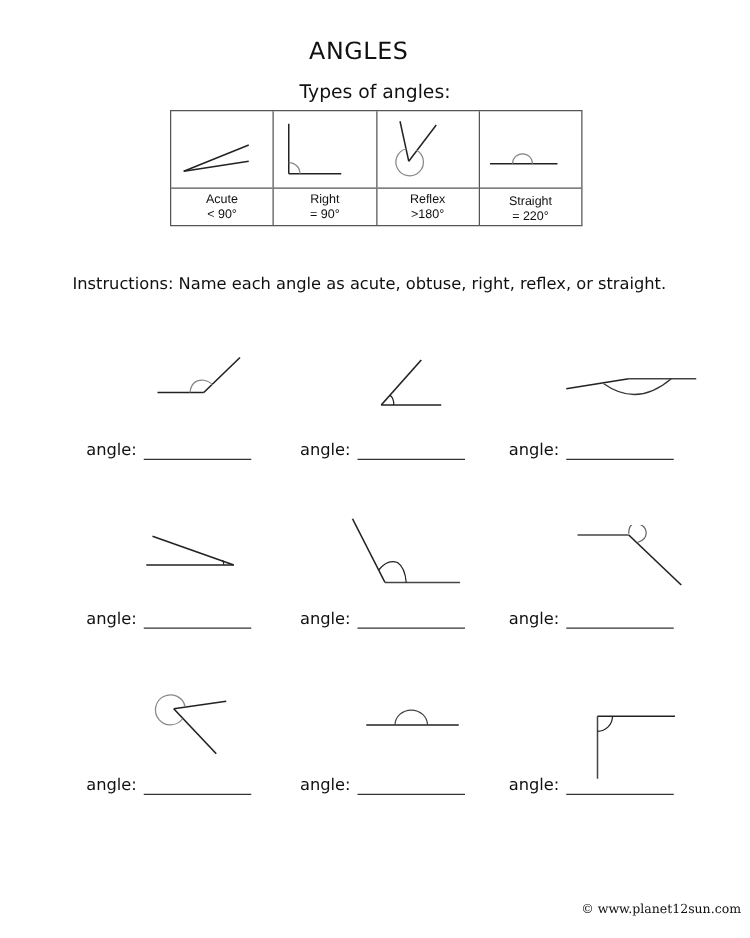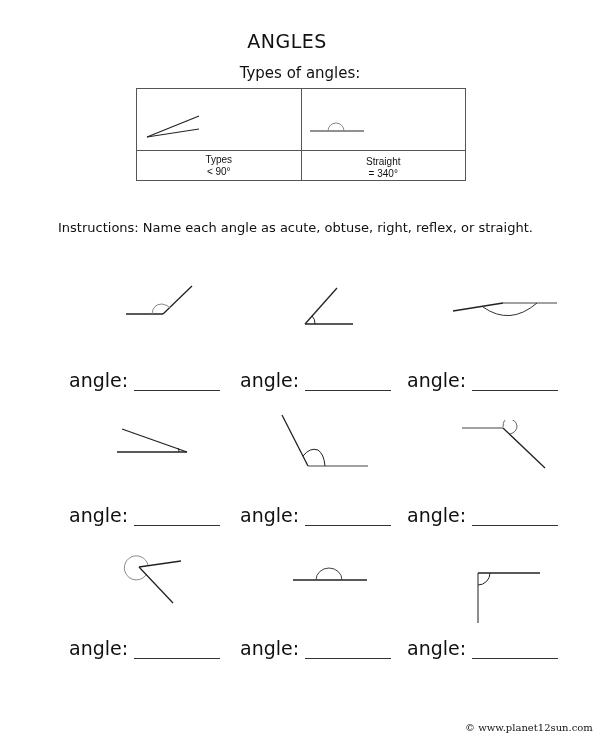--- a/index.html
+++ b/index.html
@@ -11,53 +11,79 @@
   .types-table { position:absolute; top:88px; left:136px; width:330px; height:93px;
                  border:1px solid #555; display:flex; box-sizing:border-box; }
   .type-cell { flex:1; border-right:1px solid #555; display:flex; flex-direction:column; }
   .type-cell:last-child { border-right:none;justify-content:space-between; }
   .type-fig { height:61px; border-bottom:1px solid #555; position:relative; }
   .type-fig svg { position:absolute; left:0; top:0; }
   .type-label { font-family:"Liberation Sans", sans-serif; font-size:10px; text-align:center;
                 line-height:12px; padding-top:3px; }
   .instructions { position:absolute; top:220px; left:58px; font-size:13px; }
   .fig { position:absolute; }
-  .answer { position:absolute; font-size:19px; display:flex; align-items:flex-end;margin-top:16px; }
+  .answer { position:absolute; font-size:13px; display:flex; align-items:flex-end; }
   .answer .blank { display:inline-block; width:86px; border-bottom:1px solid #333; margin-left:6px; height:12px; }
   .footer { position:absolute; top:722px; left:465px; font-family:"DejaVu Serif", serif; font-size:10px; }
 </style>
 </head>
 <body>
 
 <div class="title">ANGLES</div>
 <div class="subtitle">Types of angles:</div>
 
 <div class="types-table">
   <div class="type-cell">
     <div class="type-fig">
         <svg width="66" height="61">
       <line x1="10" y1="48" x2="62" y2="27" stroke="#222" stroke-width="1.2"></line>
       <line x1="10" y1="48" x2="62" y2="40" stroke="#222" stroke-width="1.2"></line>
         </svg>
       </div>
     <div class="type-label">
-        <div>Types</div>
+        <div>Acute</div>
         <div>&lt; 90°</div>
+      </div>
+  </div>
+  <div class="type-cell">
+    <div class="type-fig">
+        <svg width="66" height="61">
+      <line x1="12" y1="10" x2="12" y2="50" stroke="#222" stroke-width="1.2"></line>
+      <line x1="12" y1="50" x2="54" y2="50" stroke="#222" stroke-width="1.2"></line>
+      <path d="M12 41 A9 9 0 0 1 21 50" fill="none" stroke="#888"></path>
+        </svg>
+      </div>
+    <div class="type-label">
+        <div>Right</div>
+        <div>= 90°</div>
+      </div>
+  </div>
+  <div class="type-cell">
+    <div class="type-fig">
+        <svg width="66" height="61">
+      <line x1="18" y1="8" x2="25" y2="40" stroke="#222" stroke-width="1.2"></line>
+      <line x1="25" y1="40" x2="47" y2="11" stroke="#222" stroke-width="1.2"></line>
+      <path d="M23 30 A11 11 0 1 0 31 31" fill="none" stroke="#888"></path>
+        </svg>
+      </div>
+    <div class="type-label">
+        <div>Reflex</div>
+        <div>&gt;180°</div>
       </div>
   </div>
   <div class="type-cell">
     <div class="type-fig">
         <svg width="66" height="61">
       <line x1="8" y1="42" x2="62" y2="42" stroke="#222" stroke-width="1.2"></line>
       <path d="M26 42 A8 8 0 0 1 42 42" fill="none" stroke="#888"></path>
         </svg>
       </div>
     <div class="type-label">
         <div>Straight</div>
-        <div>= 340°</div>
+        <div>= 220°</div>
       </div>
   </div>
 </div>
 
 <div class="instructions">Instructions: Name each angle as acute, obtuse, right, reflex, or straight.</div>
 
 <svg class="fig" style="left:120px;top:280px" width="80" height="40">
   <line x1="6" y1="34" x2="43" y2="34" stroke="#222" stroke-width="1.3"></line>
   <line x1="43" y1="34" x2="72" y2="6" stroke="#222" stroke-width="1.3"></line>
   <path d="M32 34 Q33 24 42 24 Q48 25 50 28" fill="none" stroke="#888"></path>

